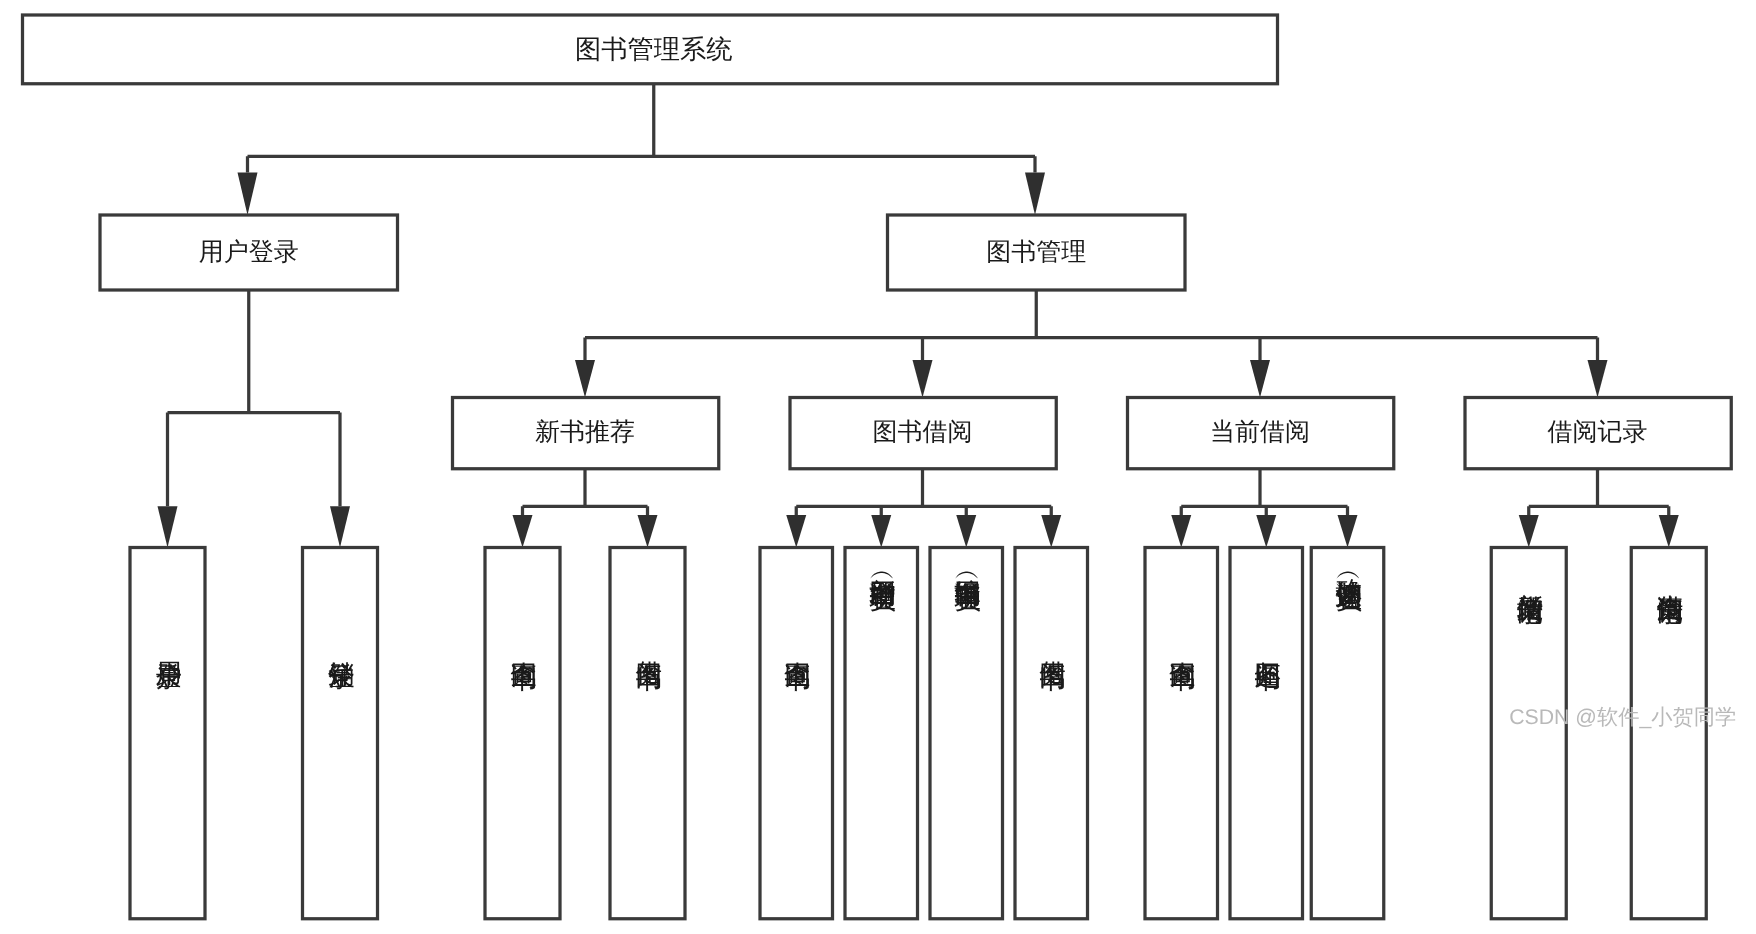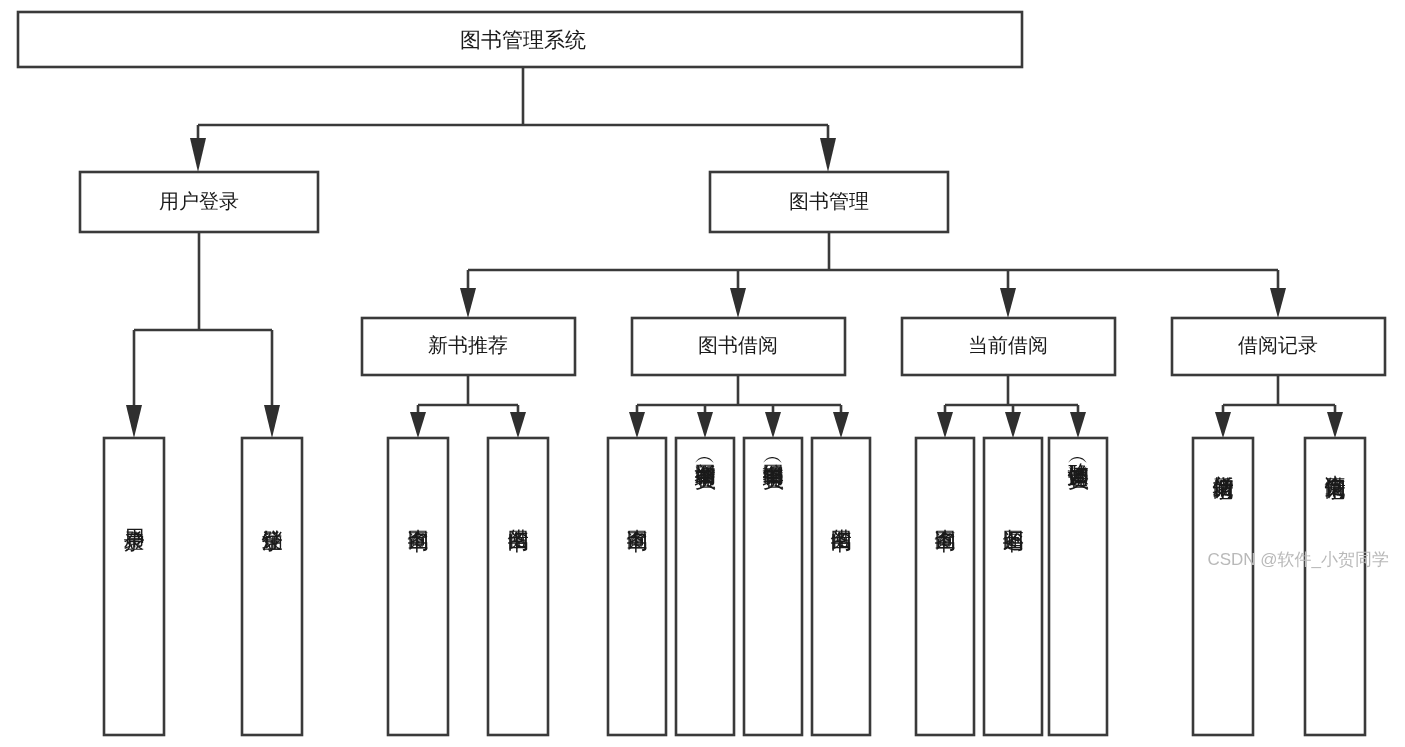--- a/index.html
+++ b/index.html
@@ -68,21 +68,21 @@
     font-family: "Liberation Sans", "DejaVu Sans", sans-serif;
     font-size: 21px;
     line-height: 1.06;
     color: #1a1a1a;
     letter-spacing: 1px;
     white-space: nowrap;
   }
   #watermark {
     position: absolute;
     right: 16px;
-    bottom: 20px;
+    bottom: 6px;
     font-family: "Liberation Sans", "DejaVu Sans", sans-serif;
     font-size: 17px;
     color: #b9b9b9;
     white-space: nowrap;
   }
 </style>
 </head>
 <body>
 
 <div id="diagram-root">

